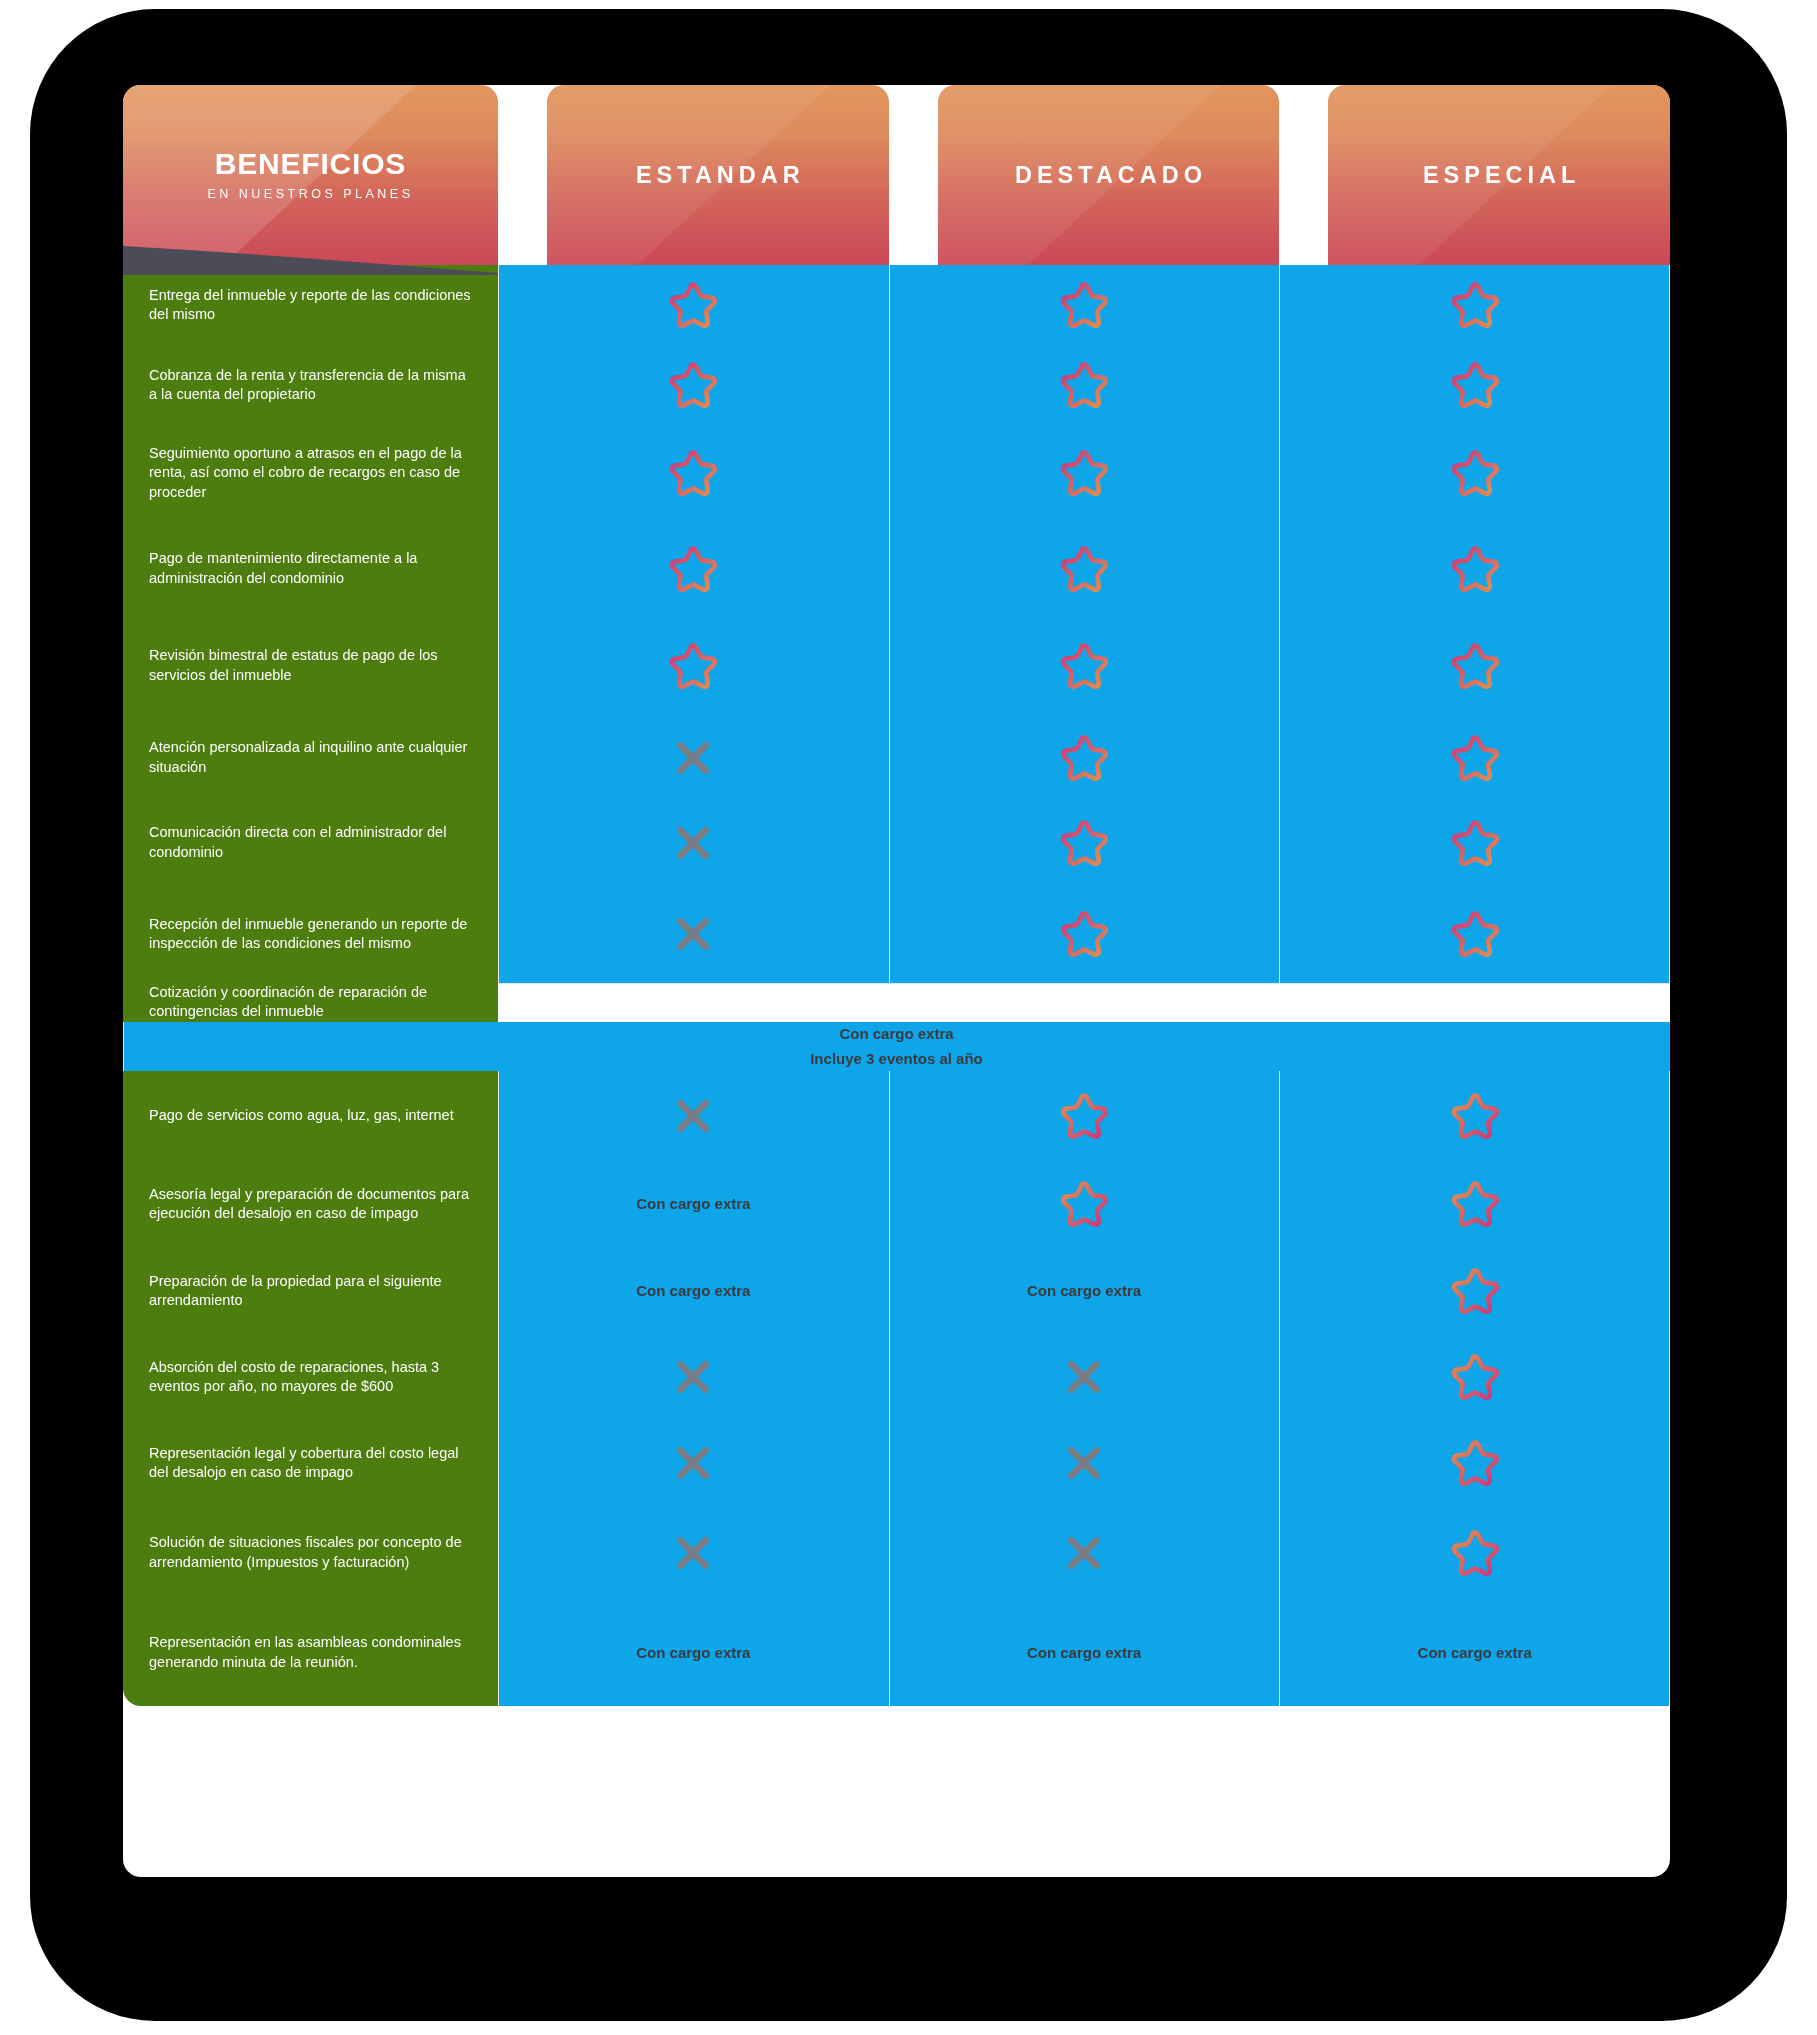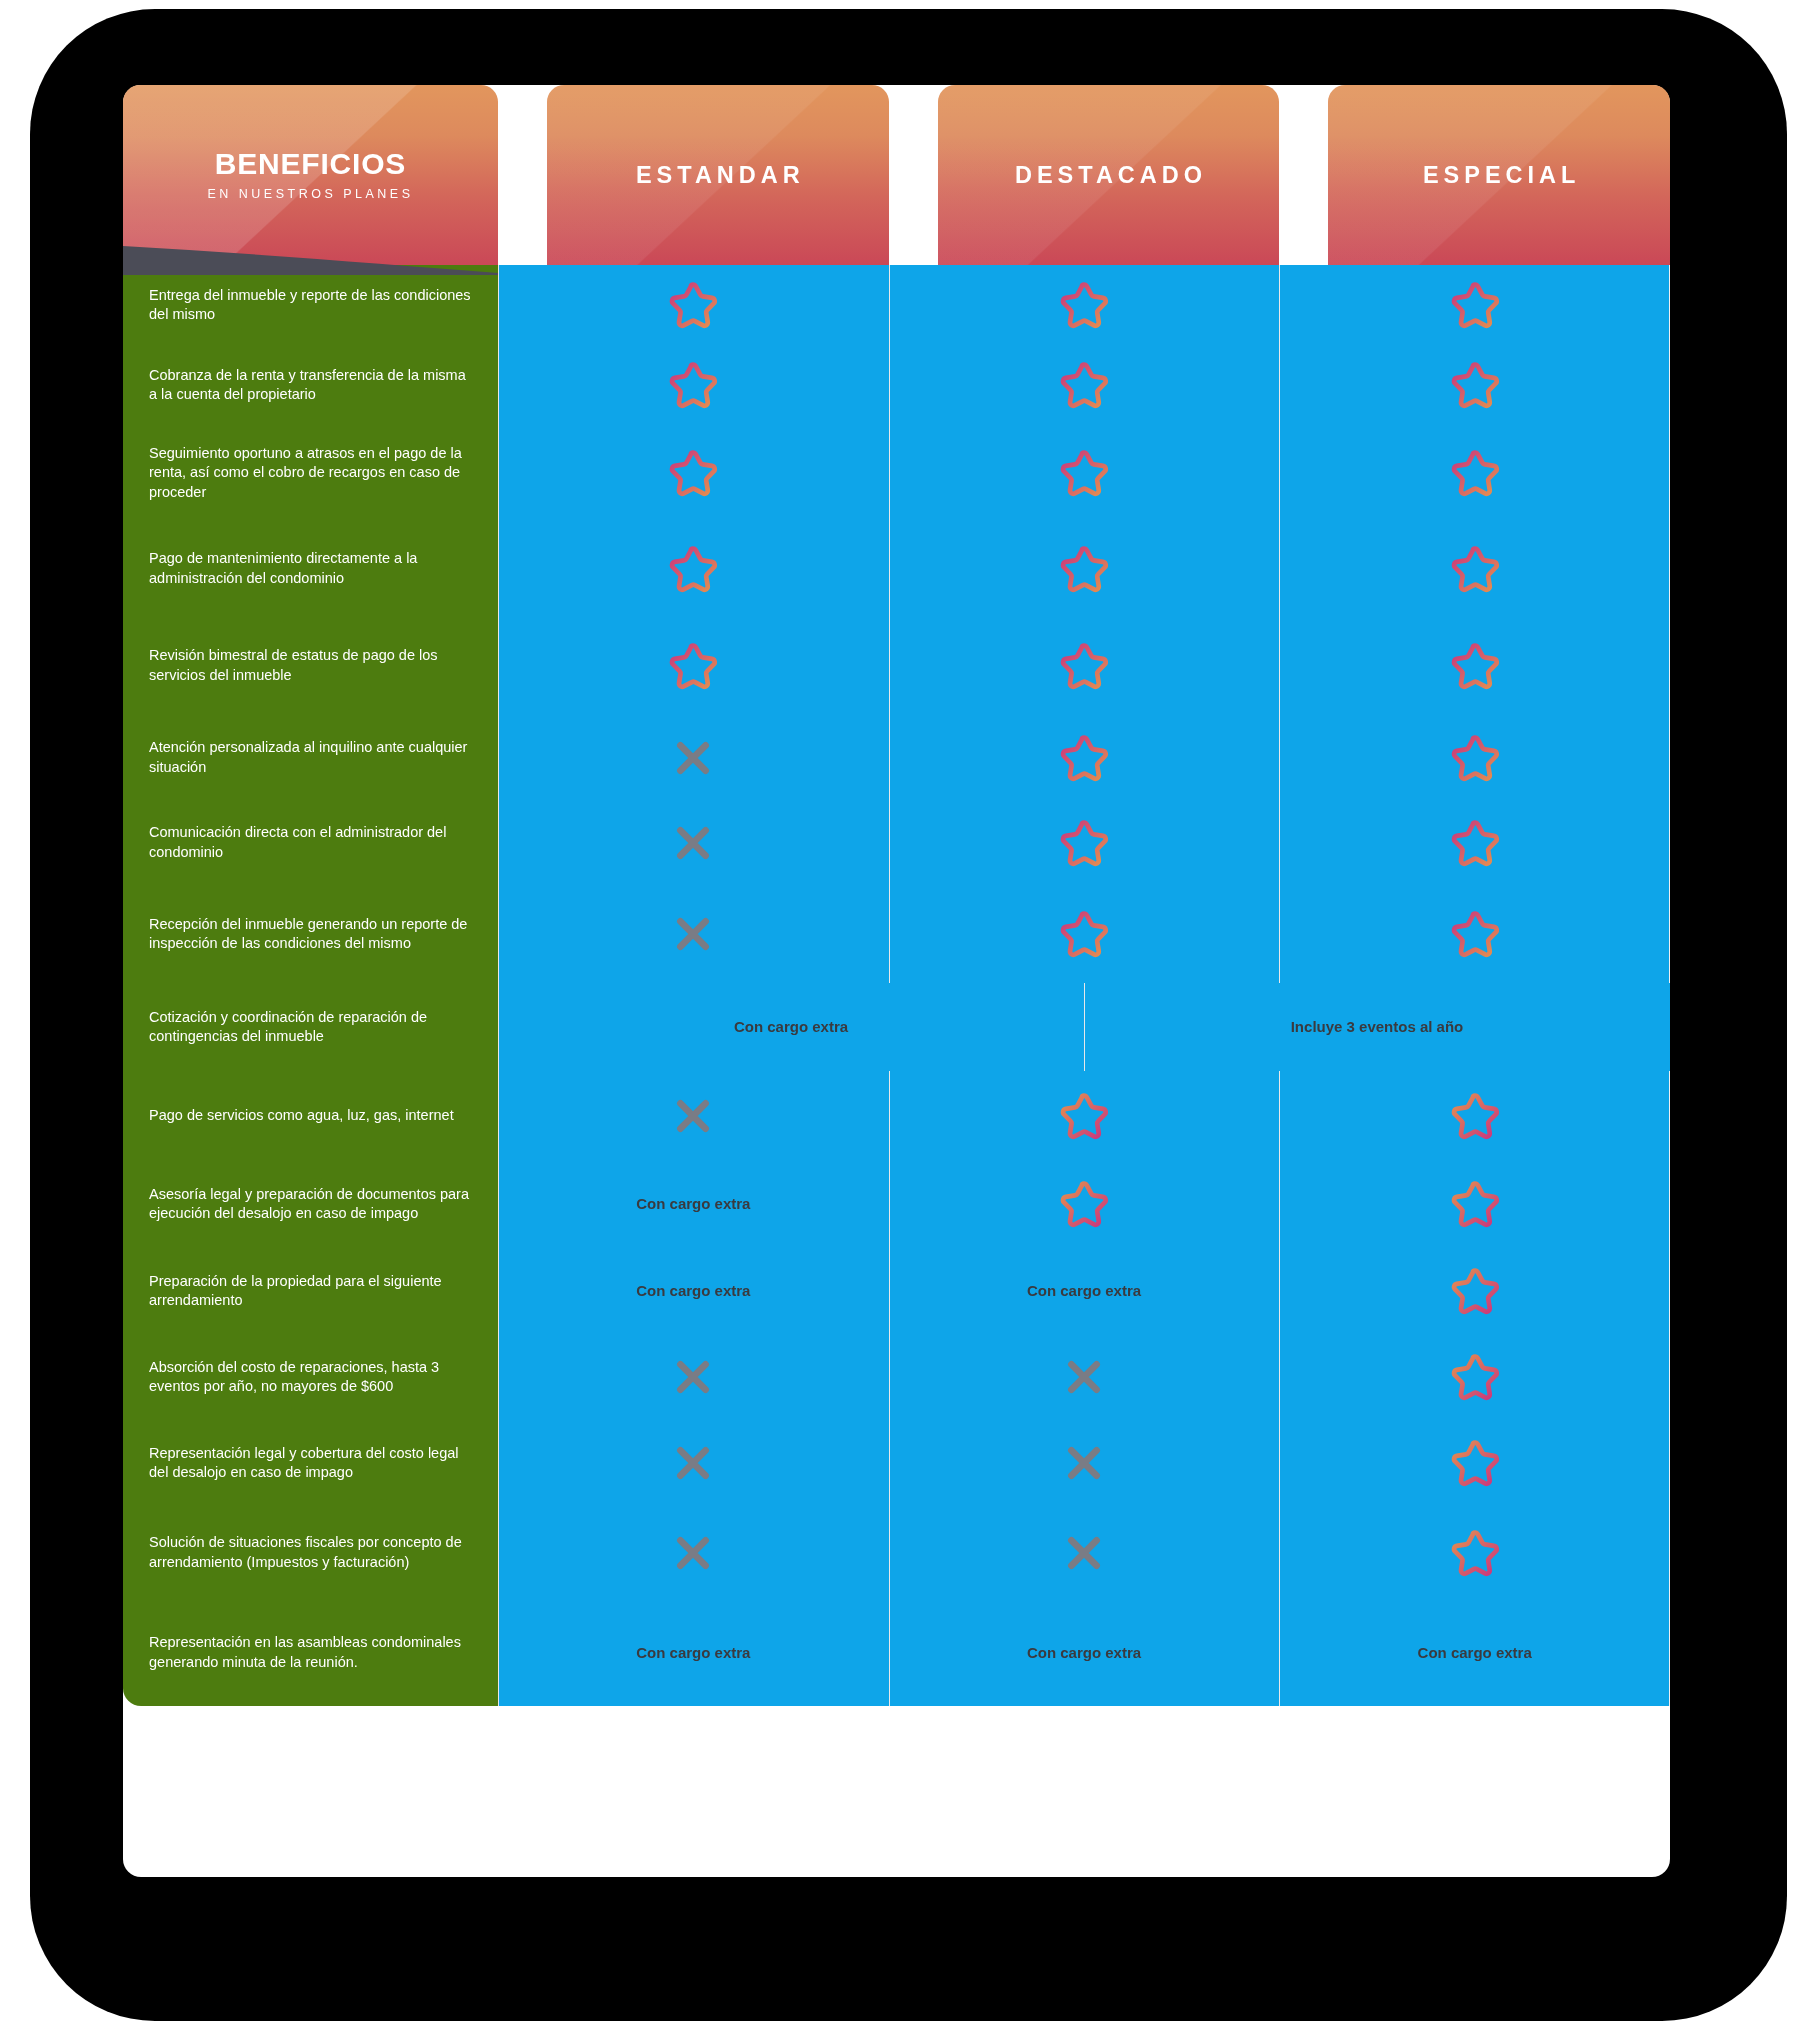--- a/index.html
+++ b/index.html
@@ -490,21 +490,21 @@
             <defs>
               <linearGradient id="sg20" x1="0%" y1="0%" x2="100%" y2="100%">
                 <stop offset="0%" stop-color="#c9357f"></stop>
                 <stop offset="100%" stop-color="#e4914f"></stop>
               </linearGradient>
             </defs>
             <path d="M32 7.5c1.6 0 2.6.9 3.3 2.2l5.1 9.4c.6 1.1 1.6 1.8 2.8 2l10.6 1.7c3 .5 4.2 4.2 2 6.4l-7.5 7.6c-.9.9-1.3 2.1-1.1 3.3l1.7 10.4c.5 3-2.6 5.3-5.3 3.9l-9.4-4.9c-1.1-.6-2.4-.6-3.5 0l-9.4 4.9c-2.7 1.4-5.8-.9-5.3-3.9l1.7-10.4c.2-1.2-.2-2.4-1.1-3.3l-7.5-7.6c-2.2-2.2-1-5.9 2-6.4l10.6-1.7c1.2-.2 2.2-.9 2.8-2l5.1-9.4C29.4 8.4 30.4 7.5 32 7.5z" fill="none" stroke="url(#sg20)" stroke-width="5.4" stroke-linejoin="round" stroke-linecap="round"></path>
           </svg>
         </div>
       </div>
-      <div class="row" style="height: 88px;">
+      <div class="row" style="height: 88px; flex-direction: column;">
         <div class="feat">Cotización y coordinación de reparación de contingencias del inmueble</div>
         <div class="cell">
           <div class="note">Con cargo extra</div>
         </div>
         <div class="cell">
           <div class="note">Incluye 3 eventos al año</div>
         </div>
       </div>
       <div class="row" style="height: 89px;">
         <div class="feat">Pago de servicios como agua, luz, gas, internet</div>

